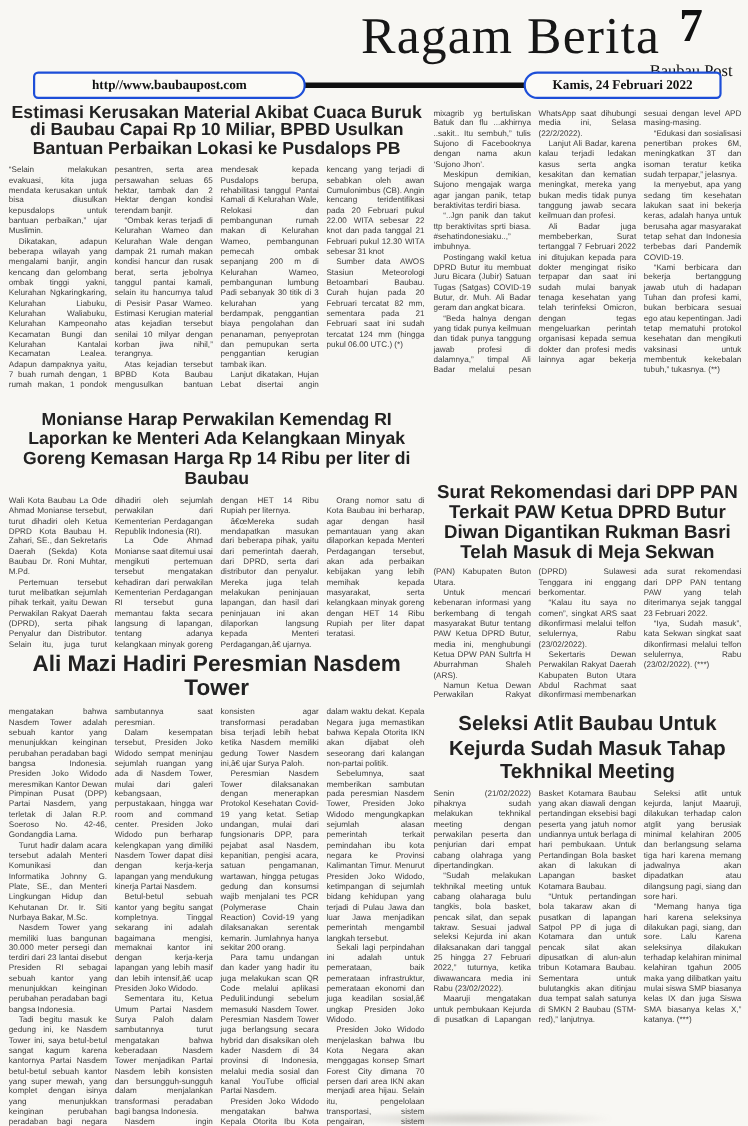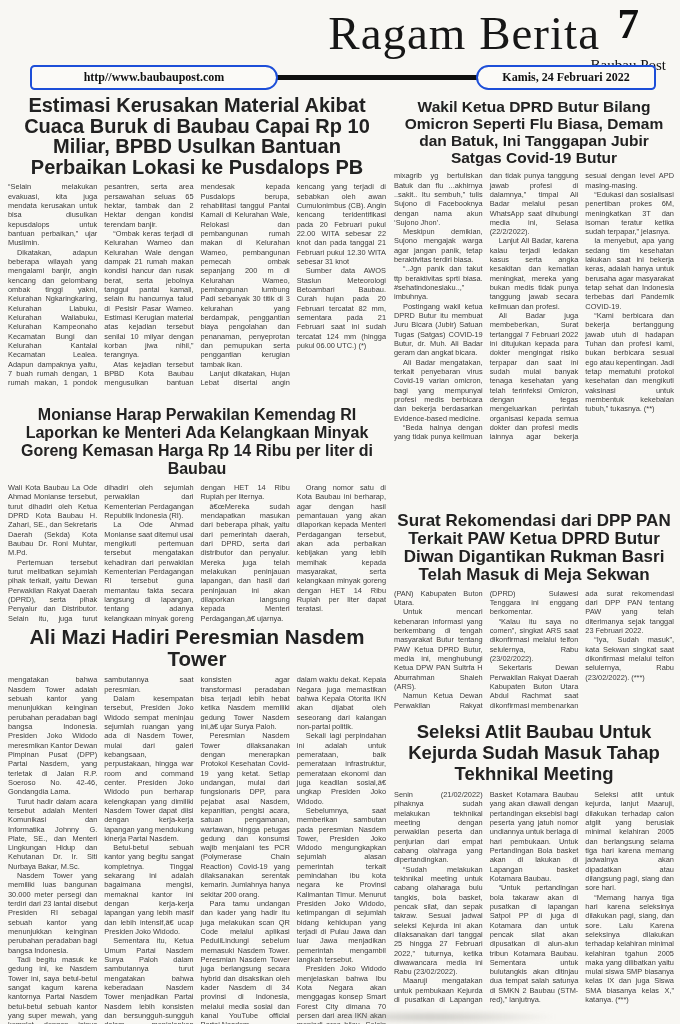--- a/index.html
+++ b/index.html
@@ -40,21 +40,21 @@
   .tab-left{left:30px;width:244px;border-radius:6px 16px 16px 6px;}
   .tab-right{right:24px;width:176px;border-radius:16px 6px 6px 16px;}
   
   .stack-left{position:absolute;left:8px;top:95px;width:378px;}
   .stack-right{position:absolute;left:394px;top:98px;width:280px;}
   article{margin:0 0 3px 0;}
   .hl{
     font-family:"Liberation Sans",sans-serif;font-weight:bold;color:#222;
     text-align:center;margin:0 0 5px 0;
   }
-  .hl-1{font-size:20px;line-height:1.03;}
+  .hl-1{font-size:16px;line-height:1.03;}
   .hl-2{font-size:15.5px;line-height:1.10;}
   .hl-3{font-size:16px;line-height:1.12;margin-top:2px;}
   .hl-4{font-size:17px;line-height:1.05;margin-top:4px;}
   .hl-5{font-size:20.5px;line-height:1.08;margin-top:2px;}
   .hl-6{font-size:18.5px;line-height:1.16;margin-top:4px;}
   .body{
     text-align:justify;
     font-size:7.4px;line-height:1.26;color:#3b3b3b;
     column-gap:7px;overflow:hidden;
     word-spacing:-0.1px;
@@ -124,38 +124,36 @@
             <p>Turut hadir dalam acara tersebut adalah Menteri Komunikasi dan Informatika Johnny G. Plate, SE., dan Menteri Lingkungan Hidup dan Kehutanan Dr. Ir. Siti Nurbaya Bakar, M.Sc.</p>
             <p>Nasdem Tower yang memiliki luas bangunan 30.000 meter persegi dan terdiri dari 23 lantai disebut Presiden RI sebagai sebuah kantor yang menunjukkan keinginan perubahan peradaban bagi bangsa Indonesia.</p>
             <p>Tadi begitu masuk ke gedung ini, ke Nasdem Tower ini, saya betul-betul sangat kagum karena kantornya Partai Nasdem betul-betul sebuah kantor yang super mewah, yang komplet dengan isinya yang menunjukkan keinginan perubahan peradaban bagi negara ini,â€ ujar Presiden Joko Widodo dalam sambutannya saat peresmian.</p>
             <p>Dalam kesempatan tersebut, Presiden Joko Widodo sempat meninjau sejumlah ruangan yang ada di Nasdem Tower, mulai dari galeri kebangsaan, perpustakaan, hingga war room and command center. Presiden Joko Widodo pun berharap kelengkapan yang dimiliki Nasdem Tower dapat diisi dengan kerja-kerja lapangan yang mendukung kinerja Partai Nasdem.</p>
             <p>Betul-betul sebuah kantor yang begitu sangat kompletnya. Tinggal sekarang ini adalah bagaimana mengisi, memaknai kantor ini dengan kerja-kerja lapangan yang lebih masif dan lebih intensif,â€ ucap Presiden Joko Widodo.</p>
             <p>Sementara itu, Ketua Umum Partai Nasdem Surya Paloh dalam sambutannya turut mengatakan bahwa keberadaan Nasdem Tower menjadikan Partai Nasdem lebih konsisten dan bersungguh-sungguh dalam menjalankan transformasi peradaban bagi bangsa Indonesia.</p>
             <p>Nasdem ingin menjalankan itu secara sungguh-sungguh, secara konsisten agar transformasi peradaban bisa terjadi lebih hebat ketika Nasdem memiliki gedung Tower Nasdem ini,â€ ujar Surya Paloh.</p>
             <p>Peresmian Nasdem Tower dilaksanakan dengan menerapkan Protokol Kesehatan Covid-19 yang ketat. Setiap undangan, mulai dari fungsionaris DPP, para pejabat asal Nasdem, kepanitian, pengisi acara, satuan pengamanan, wartawan, hingga petugas gedung dan konsumsi wajib menjalani tes PCR (Polymerase Chain Reaction) Covid-19 yang dilaksanakan serentak kemarin. Jumlahnya hanya sekitar 200 orang.</p>
             <p>Para tamu undangan dan kader yang hadir itu juga melakukan scan QR Code melalui aplikasi PeduliLindungi sebelum memasuki Nasdem Tower. Peresmian Nasdem Tower juga berlangsung secara hybrid dan disaksikan oleh kader Nasdem di 34 provinsi di Indonesia, melalui media sosial dan kanal YouTube official Partai Nasdem.</p>
             <p>Presiden Joko Widodo mengatakan bahwa Kepala Otorita Ibu Kota Negara (IKN) Nusantara akan segera diumumkan dalam waktu dekat. Kepala Negara juga memastikan bahwa Kepala Otorita IKN akan dijabat oleh seseorang dari kalangan non-partai politik.</p>
+            <p>Sebelumnya, saat memberikan sambutan pada peresmian Nasdem Tower, Presiden Joko Widodo mengungkapkan sejumlah alasan pemerintah terkait pemindahan ibu kota negara ke Provinsi Kalimantan Timur. Menurut Presiden Joko Widodo, ketimpangan di sejumlah bidang kehidupan yang terjadi di Pulau Jawa dan luar Jawa menjadikan pemerintah mengambil langkah tersebut.</p>
             <p>Sekali lagi perpindahan ini adalah untuk pemerataan, baik pemerataan infrastruktur, pemerataan ekonomi dan juga keadilan sosial,â€ ungkap Presiden Joko Widodo.</p>
-            <p>Sebelumnya, saat memberikan sambutan pada peresmian Nasdem Tower, Presiden Joko Widodo mengungkapkan sejumlah alasan pemerintah terkait pemindahan ibu kota negara ke Provinsi Kalimantan Timur. Menurut Presiden Joko Widodo, ketimpangan di sejumlah bidang kehidupan yang terjadi di Pulau Jawa dan luar Jawa menjadikan pemerintah mengambil langkah tersebut.</p>
             <p>Presiden Joko Widodo menjelaskan bahwa Ibu Kota Negara akan menggagas konsep Smart Forest City dimana 70 persen dari area IKN akan menjadi area hijau. Selain itu, pengelolaan transportasi, sistem pengairan, sistem kelistrikan, infrastruktur komunikasi, hingga pelayanan publik juga akan menggunakan teknologi modern.</p>
           </div>
       </article>
 
     </section>
 
     <section class="stack-right">
 
       <article>
-        <h2 class="hl hl-2">Wakil Ketua DPRD Butur Bilang Omicron Seperti Flu Biasa, Demam dan Batuk, Ini Tanggapan Jubir Satgas Covid-19 Butur</h2>
         <div class="body cols3 h-a2">
             <p>mixagrib yg bertuliskan Batuk dan flu ...akhirnya ..sakit.. Itu sembuh,” tulis Sujono di Facebooknya dengan nama akun ‘Sujono Jhon’.</p>
             <p>Meskipun demikian, Sujono mengajak warga agar jangan panik, tetap beraktivitas terdiri biasa.</p>
             <p>“..Jgn panik dan takut ttp beraktivitas sprti biasa. #sehatindonesiaku..,” imbuhnya.</p>
             <p>Postingang wakil ketua DPRD Butur itu membuat Juru Bicara (Jubir) Satuan Tugas (Satgas) COVID-19 Butur, dr. Muh. Ali Badar geram dan angkat bicara.</p>
-            <p>Ali Badar mengatakan, terkait penyebaran virus Covid-19 varian omicron, bagi yang mempunyai profesi medis berbicara dan bekerja berdasarkan Evidence-based medicine.</p>
             <p>“Beda halnya dengan yang tidak punya keilmuan dan tidak punya tanggung jawab profesi di dalamnya,” timpal Ali Badar melalui pesan WhatsApp saat dihubungi media ini, Selasa (22/2/2022).</p>
             <p>Lanjut Ali Badar, karena kalau terjadi ledakan kasus serta angka kesakitan dan kematian meningkat, mereka yang bukan medis tidak punya tanggung jawab secara keilmuan dan profesi.</p>
             <p>Ali Badar juga membeberkan, Surat tertanggal 7 Februari 2022 ini ditujukan kepada para dokter mengingat risiko terpapar dan saat ini sudah mulai banyak tenaga kesehatan yang telah terinfeksi Omicron, dengan tegas mengeluarkan perintah organisasi kepada semua dokter dan profesi medis lainnya agar bekerja sesuai dengan level APD masing-masing.</p>
             <p>“Edukasi dan sosialisasi penertiban prokes 6M, meningkatkan 3T dan isoman teratur ketika sudah terpapar,” jelasnya.</p>
             <p>Ia menyebut, apa yang sedang tim kesehatan lakukan saat ini bekerja keras, adalah hanya untuk berusaha agar masyarakat tetap sehat dan Indonesia terbebas dari Pandemik COVID-19.</p>
             <p>“Kami berbicara dan bekerja bertanggung jawab utuh di hadapan Tuhan dan profesi kami, bukan berbicara sesuai ego atau kepentingan. Jadi tetap mematuhi protokol kesehatan dan mengikuti vaksinasi untuk membentuk kekebalan tubuh,” tukasnya. (**)</p>
           </div>
       </article>
 
       <article>

